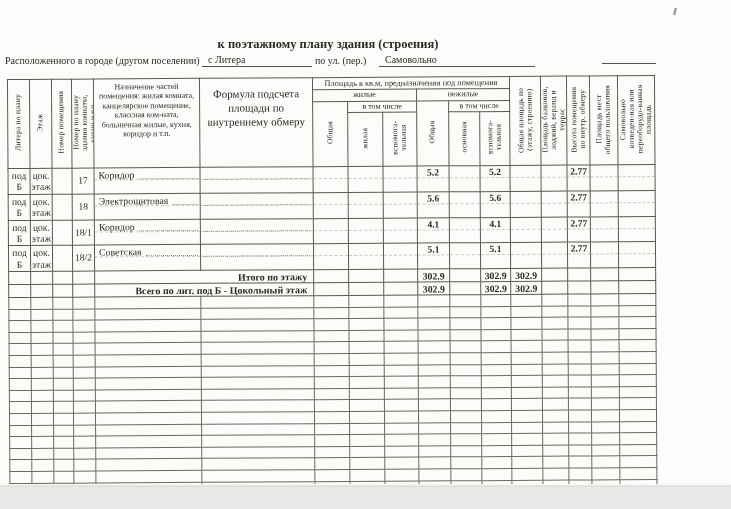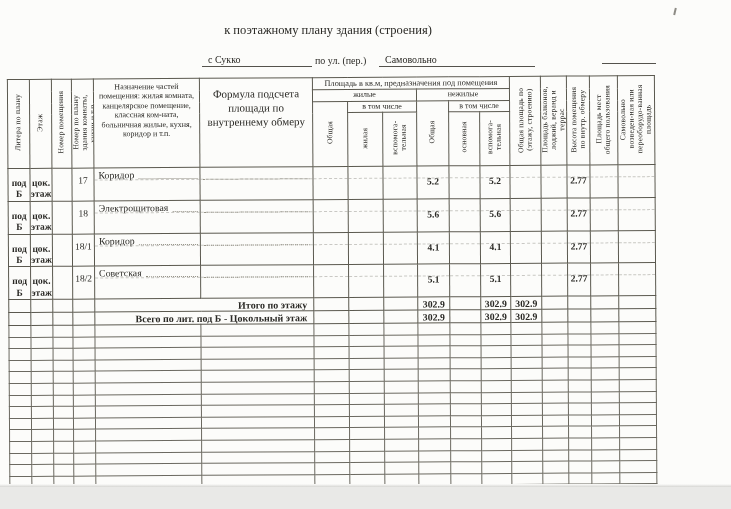--- a/index.html
+++ b/index.html
@@ -12,21 +12,21 @@
   .sheet{
     position:absolute;left:0;top:0;width:731px;height:487px;
     background:#fcfcfa;overflow:hidden;
   }
   .page-edge{
     position:absolute;left:0;top:484px;width:731px;height:10px;
     background:linear-gradient(to bottom,#fcfcfa 0%,#c4c4c0 45%,#a9a9a5 70%,#d9d9d6 100%);
   }
   .titleblock{position:absolute;left:0;top:22px;width:656px;text-align:center;}
   .title{font-size:15px;font-weight:bold;letter-spacing:4.5px;}
-  .subtitle{font-size:12.5px;font-weight:normal;margin-top:1px;text-align:center;}
+  .subtitle{font-size:12.5px;font-weight:bold;margin-top:15px;text-align:center;}
   .addr{position:absolute;left:0;top:52px;width:731px;height:16px;font-size:10px;}
   .addr .lbl{position:absolute;white-space:nowrap;}
   .u{position:absolute;border-bottom:1px solid #54524c;height:1px;}
   .tick{position:absolute;left:674px;top:8px;width:2px;height:7px;background:#8d8b85;transform:rotate(14deg);}
   .table-wrap{position:absolute;left:8px;top:79px;transform:rotate(-0.35deg);transform-origin:6px 40%;}
   table{border-collapse:collapse;table-layout:fixed;width:647px;}
   td,th{border:1px solid #5b594f;padding:0;margin:0;font-weight:normal;overflow:hidden;}
   table{border:1.5px solid #4a483f;}
   .hr1{height:12px;} .hr2{height:12px;} .hr3{height:11px;} .hr4{height:42px;}
   .drow{height:22px;} .trow{height:13px;} 
@@ -39,44 +39,45 @@
     writing-mode:vertical-rl;transform:rotate(180deg);
     display:inline-block;font-size:7.6px;line-height:1.12;
     max-height:72px;letter-spacing:0.2px;white-space:normal;
   }
   .hr3 .vt,.hr4 .vt{max-height:50px;}
   .drow td{vertical-align:top;font-size:9.5px;position:relative;}
   .drow td.mid::after{
     content:"";position:absolute;left:0;right:0;top:11px;
     border-top:1px dashed rgba(105,102,94,0.35);
   }
-  .small{font-size:8.8px;text-align:center;line-height:1.2;padding-top:9px;font-weight:bold;}
+  .small{font-size:8.8px;text-align:center;line-height:1.2;padding-top:2px;}
   .num{text-align:center;font-size:9.5px;padding-top:7px;}
   .name{padding:1px 0 0 4px;margin-left:28px;}
   .nw{display:flex;align-items:stretch;height:11px;}
   .nw span{white-space:nowrap;font-size:9.8px;}
   .leader{flex:1;border-bottom:1px dotted #8f8c80;margin:0 2px 1px 4px;}
   .leader-full{height:10px;border-bottom:1px dotted #9b988c;margin:1px 3px 0 3px;}
-  .val{text-align:center;font-weight:600;font-size:9.8px;padding-top:10px;}
+  .val{text-align:center;font-weight:600;font-size:9.8px;padding-top:1px;}
   .tlabel{font-weight:bold;font-size:10px;text-align:right;padding-right:6px;vertical-align:middle;white-space:nowrap;}
   .tval{font-weight:bold;font-size:9.8px;text-align:center;vertical-align:middle;}
   .erow{height:11.6px;}
   .erow td{border:1px solid #6b6960;}
 </style>
 </head>
 <body>
 
 <div class="sheet">
 
   <div class="titleblock">
     <div class="subtitle">к поэтажному плану здания (строения)</div>
   </div>
 
   <div class="addr">
-    <span class="lbl" style="left:208px;top:2px;">с Сукко</span>
+    <span class="lbl" style="left:5px;top:3px;">Расположенного в городе (другом поселении)</span>
+    <span class="lbl" style="left:208px;top:2px;">с Литера</span>
     <span class="u" style="left:202px;top:13px;width:110px;"></span>
     <span class="lbl" style="left:315px;top:3px;">по ул. (пер.)</span>
     <span class="lbl" style="left:385px;top:2px;">Самовольно</span>
     <span class="u" style="left:379px;top:13px;width:156px;"></span>
     <span class="u" style="left:602px;top:10px;width:54px;"></span>
   </div>
 
   <span class="tick"></span>
 
   <div class="table-wrap">

